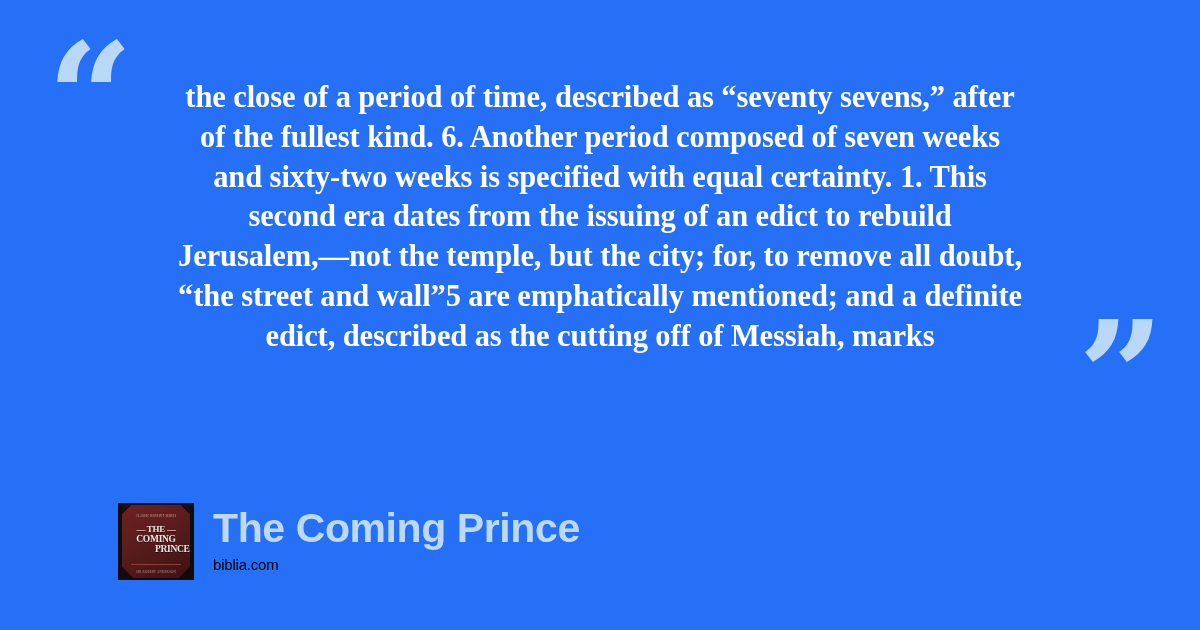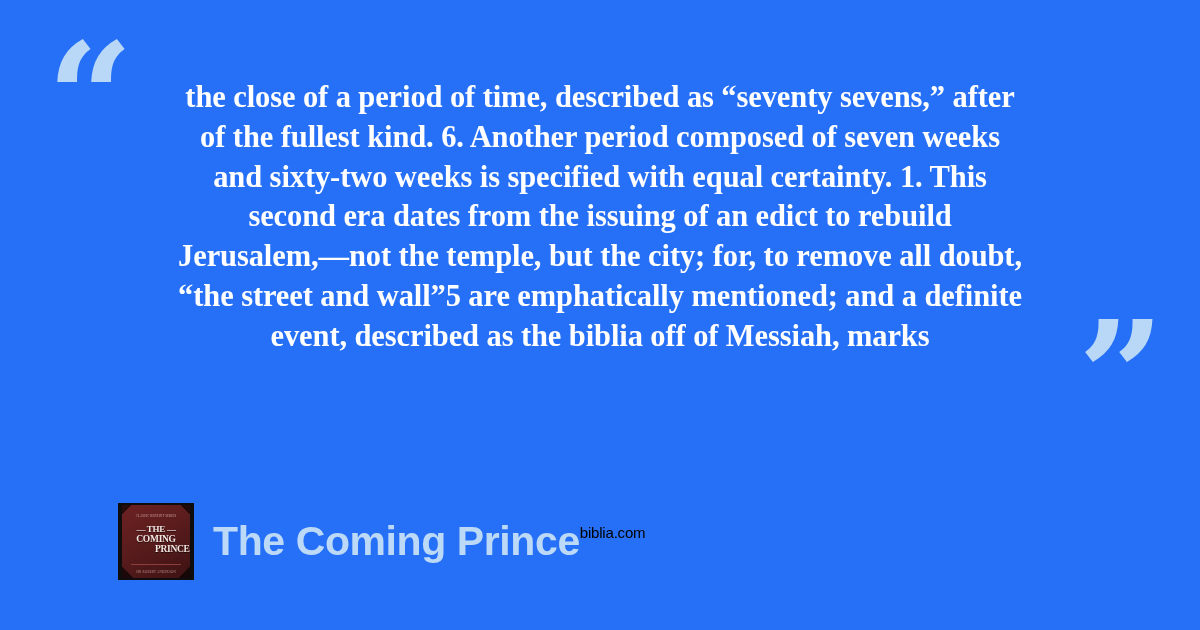--- a/index.html
+++ b/index.html
@@ -147,21 +147,21 @@
     font-size: 3.2px;
     line-height: 4px;
     letter-spacing: 0.2px;
     white-space: nowrap;
     overflow: hidden;
   }
 
   #footer-text {
     margin-left: 19px;
     display: flex;
-    flex-direction: row;
+    flex-direction: column;
     justify-content: center;
   }
   #book-title {
     color: #bcdaf8;
     font-family: "Liberation Sans", sans-serif;
     font-weight: 700;
     font-size: 41px;
     line-height: 45px;
     letter-spacing: -0.4px;
   }
@@ -182,21 +182,21 @@
 
   <span id="quote-open" class="quote-mark">“</span>
 
   <div id="quote-block">
     <div class="quote-line">the close of a period of time, described as “seventy sevens,” after</div>
     <div class="quote-line">of the fullest kind. 6. Another period composed of seven weeks</div>
     <div class="quote-line">and sixty-two weeks is specified with equal certainty. 1. This</div>
     <div class="quote-line">second era dates from the issuing of an edict to rebuild</div>
     <div class="quote-line">Jerusalem,—not the temple, but the city; for, to remove all doubt,</div>
     <div class="quote-line">“the street and wall”5 are emphatically mentioned; and a definite</div>
-    <div class="quote-line">event, described as the biblia off of Messiah, marks</div>
+    <div class="quote-line">edict, described as the cutting off of Messiah, marks</div>
   </div>
 
   <span id="quote-close" class="quote-mark">”</span>
 
   <div id="footer">
 
     <div id="book-cover">
       <div class="cover-panel"></div>
       <div class="cover-bevel"></div>
       <div class="cover-topline">CLASSIC REPRINT SERIES</div>

